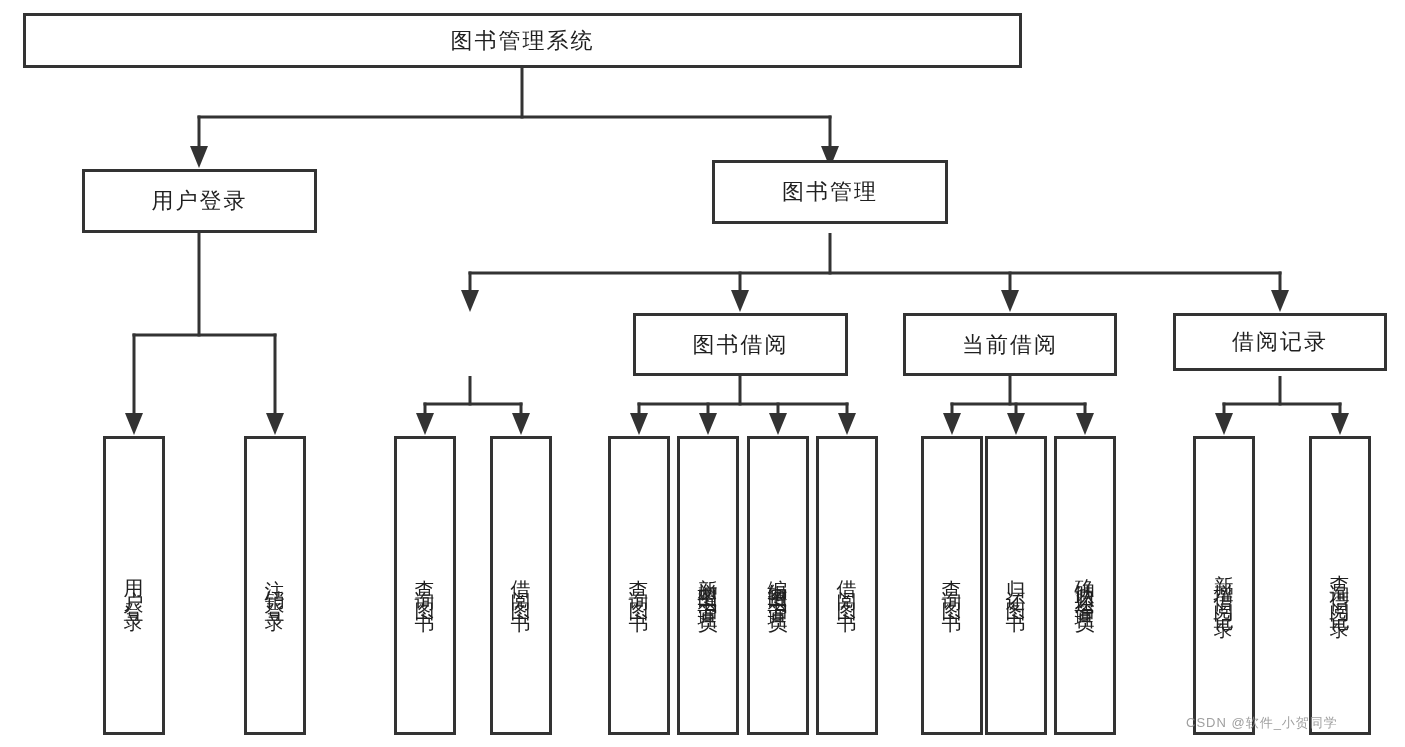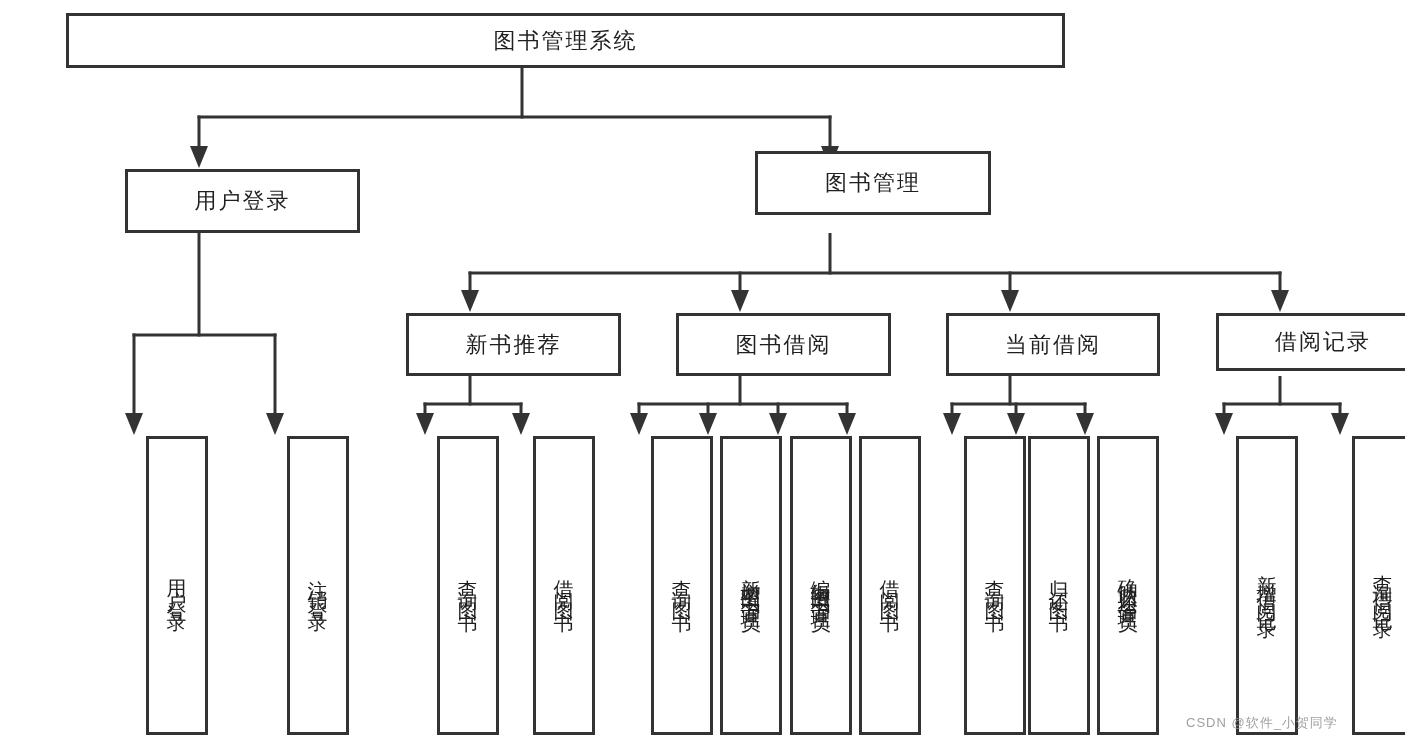--- a/index.html
+++ b/index.html
@@ -7,21 +7,21 @@
     position:relative;width:1405px;height:747px;background:var(--background,#fff);
     overflow:hidden;font-family:"Liberation Sans","DejaVu Sans",sans-serif;
   }
   .wires{position:absolute;left:0;top:0;width:1405px;height:747px;}
   .wires line{stroke:var(--line,#333333);stroke-width:3;}
   .wires polygon{fill:var(--line,#333333);}
   .box{
     position:absolute;box-sizing:border-box;background:var(--box_fill,#ffffff);
     border:3px solid var(--box_border,#333333);color:var(--text,#1f1f1f);
     display:flex;align-items:center;justify-content:center;
-    font-size:22px;letter-spacing:2px;white-space:nowrap;margin-left:43px;
+    font-size:22px;letter-spacing:2px;white-space:nowrap;
   }
   .vbox{
     writing-mode:vertical-rl;text-orientation:mixed;
     font-size:20px;letter-spacing:11px;line-height:1;
   }
   .vbox span{display:block;}
   .watermark{
     position:absolute;left:1186px;top:714px;width:215px;
     font-size:13px;color:var(--watermark,#8f8f8f);opacity:.85;
     letter-spacing:1px;white-space:nowrap;z-index:5;
@@ -108,27 +108,24 @@
     </g>
   </svg>
 
   <div class="box" style="left:23px;top:13px;width:999px;height:55px">
     <span>图书管理系统</span>
   </div>
 
   <div class="box" style="left:82px;top:169px;width:235px;height:64px">
     <span>用户登录</span>
   </div>
-  <div class="box" style="left:712px;top:151px;width:236px;height:64px">
+  <div class="box" style="left:712px;top:160px;width:236px;height:64px">
     <span>图书管理</span>
   </div>
 
-  <div class="box" style="left:363px;top:313px;width:215px;height:63px">
-    <span>新书推荐</span>
-  </div>
   <div class="box" style="left:633px;top:313px;width:215px;height:63px">
     <span>图书借阅</span>
   </div>
   <div class="box" style="left:903px;top:313px;width:214px;height:63px">
     <span>当前借阅</span>
   </div>
   <div class="box" style="left:1173px;top:313px;width:214px;height:58px">
     <span>借阅记录</span>
   </div>
 

